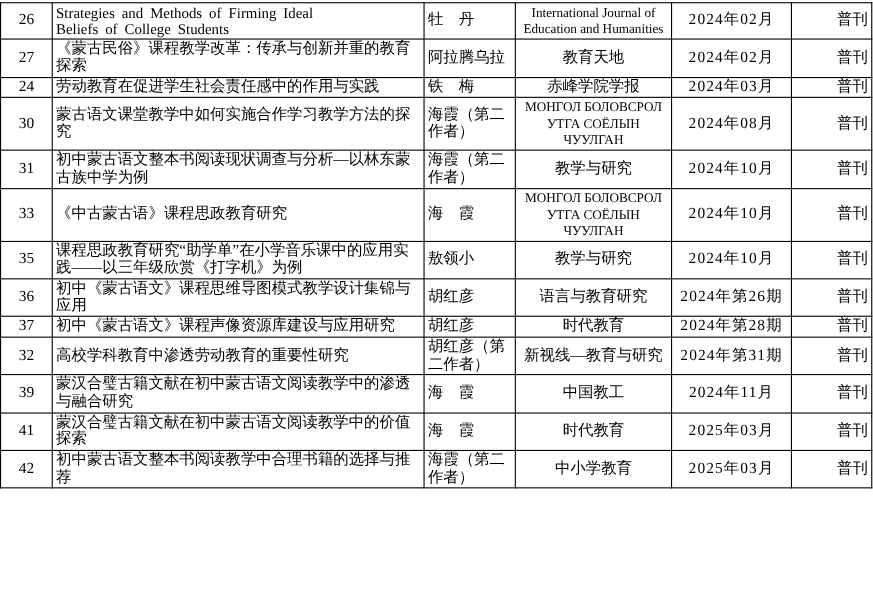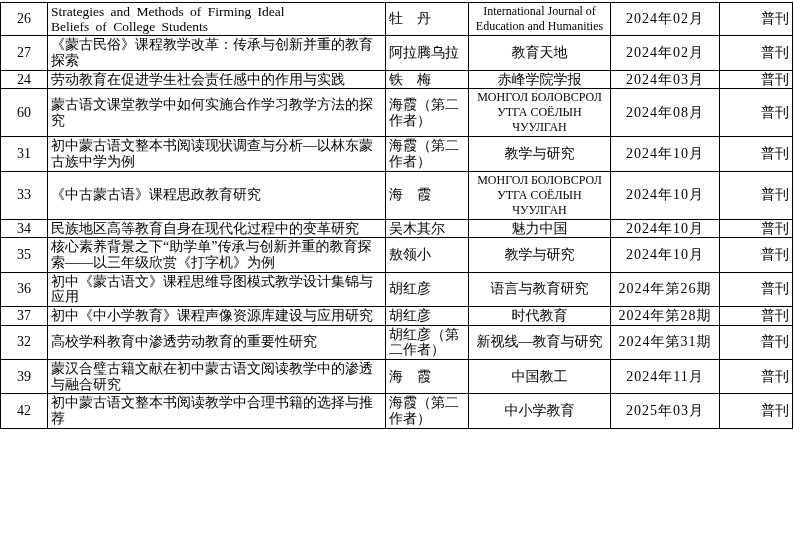--- a/index.html
+++ b/index.html
@@ -85,21 +85,21 @@
   </tr>
         <tr>
     <td class="c-no">24</td>
     <td class="c-title">劳动教育在促进学生社会责任感中的作用与实践</td>
     <td class="c-author">铁　梅</td>
     <td class="c-journal">赤峰学院学报</td>
     <td class="c-date">2024年03月</td>
     <td class="c-type">普刊</td>
   </tr>
         <tr>
-    <td class="c-no">60</td>
+    <td class="c-no">30</td>
     <td class="c-title">蒙古语文课堂教学中如何实施合作学习教学方法的探究</td>
     <td class="c-author">海霞（第二作者）</td>
     <td class="c-journal foreign-journal">МОНГОЛ БОЛОВСРОЛ УТГА СОЁЛЫН ЧУУЛГАН</td>
     <td class="c-date">2024年08月</td>
     <td class="c-type">普刊</td>
   </tr>
         <tr>
     <td class="c-no">31</td>
     <td class="c-title">初中蒙古语文整本书阅读现状调查与分析—以林东蒙古族中学为例</td>
     <td class="c-author">海霞（第二作者）</td>
@@ -109,46 +109,38 @@
   </tr>
         <tr>
     <td class="c-no">33</td>
     <td class="c-title">《中古蒙古语》课程思政教育研究</td>
     <td class="c-author">海　霞</td>
     <td class="c-journal foreign-journal">МОНГОЛ БОЛОВСРОЛ УТГА СОЁЛЫН ЧУУЛГАН</td>
     <td class="c-date">2024年10月</td>
     <td class="c-type">普刊</td>
   </tr>
         <tr>
-    <td class="c-no">34</td>
-    <td class="c-title">民族地区高等教育自身在现代化过程中的变革研究</td>
-    <td class="c-author">吴木其尔</td>
-    <td class="c-journal">魅力中国</td>
-    <td class="c-date">2024年10月</td>
-    <td class="c-type">普刊</td>
-  </tr>
-        <tr>
     <td class="c-no">35</td>
-    <td class="c-title">核心素养背景之下“助学单”传承与创新并重的教育探索——以三年级欣赏《打字机》为例</td>
+    <td class="c-title">课程思政教育研究“助学单”在小学音乐课中的应用实践——以三年级欣赏《打字机》为例</td>
     <td class="c-author">敖领小</td>
     <td class="c-journal">教学与研究</td>
     <td class="c-date">2024年10月</td>
     <td class="c-type">普刊</td>
   </tr>
         <tr>
     <td class="c-no">36</td>
     <td class="c-title">初中《蒙古语文》课程思维导图模式教学设计集锦与应用</td>
     <td class="c-author">胡红彦</td>
     <td class="c-journal">语言与教育研究</td>
     <td class="c-date">2024年第26期</td>
     <td class="c-type">普刊</td>
   </tr>
         <tr>
     <td class="c-no">37</td>
-    <td class="c-title">初中《中小学教育》课程声像资源库建设与应用研究</td>
+    <td class="c-title">初中《蒙古语文》课程声像资源库建设与应用研究</td>
     <td class="c-author">胡红彦</td>
     <td class="c-journal">时代教育</td>
     <td class="c-date">2024年第28期</td>
     <td class="c-type">普刊</td>
   </tr>
         <tr>
     <td class="c-no">32</td>
     <td class="c-title">高校学科教育中渗透劳动教育的重要性研究</td>
     <td class="c-author">胡红彦（第二作者）</td>
     <td class="c-journal">新视线—教育与研究</td>
@@ -157,20 +149,28 @@
   </tr>
         <tr>
     <td class="c-no">39</td>
     <td class="c-title">蒙汉合璧古籍文献在初中蒙古语文阅读教学中的渗透与融合研究</td>
     <td class="c-author">海　霞</td>
     <td class="c-journal">中国教工</td>
     <td class="c-date">2024年11月</td>
     <td class="c-type">普刊</td>
   </tr>
         <tr>
+    <td class="c-no">41</td>
+    <td class="c-title">蒙汉合璧古籍文献在初中蒙古语文阅读教学中的价值探索</td>
+    <td class="c-author">海　霞</td>
+    <td class="c-journal">时代教育</td>
+    <td class="c-date">2025年03月</td>
+    <td class="c-type">普刊</td>
+  </tr>
+        <tr>
     <td class="c-no">42</td>
     <td class="c-title">初中蒙古语文整本书阅读教学中合理书籍的选择与推荐</td>
     <td class="c-author">海霞（第二作者）</td>
     <td class="c-journal">中小学教育</td>
     <td class="c-date">2025年03月</td>
     <td class="c-type">普刊</td>
   </tr>
       </tbody>
   </table>
 </div>

